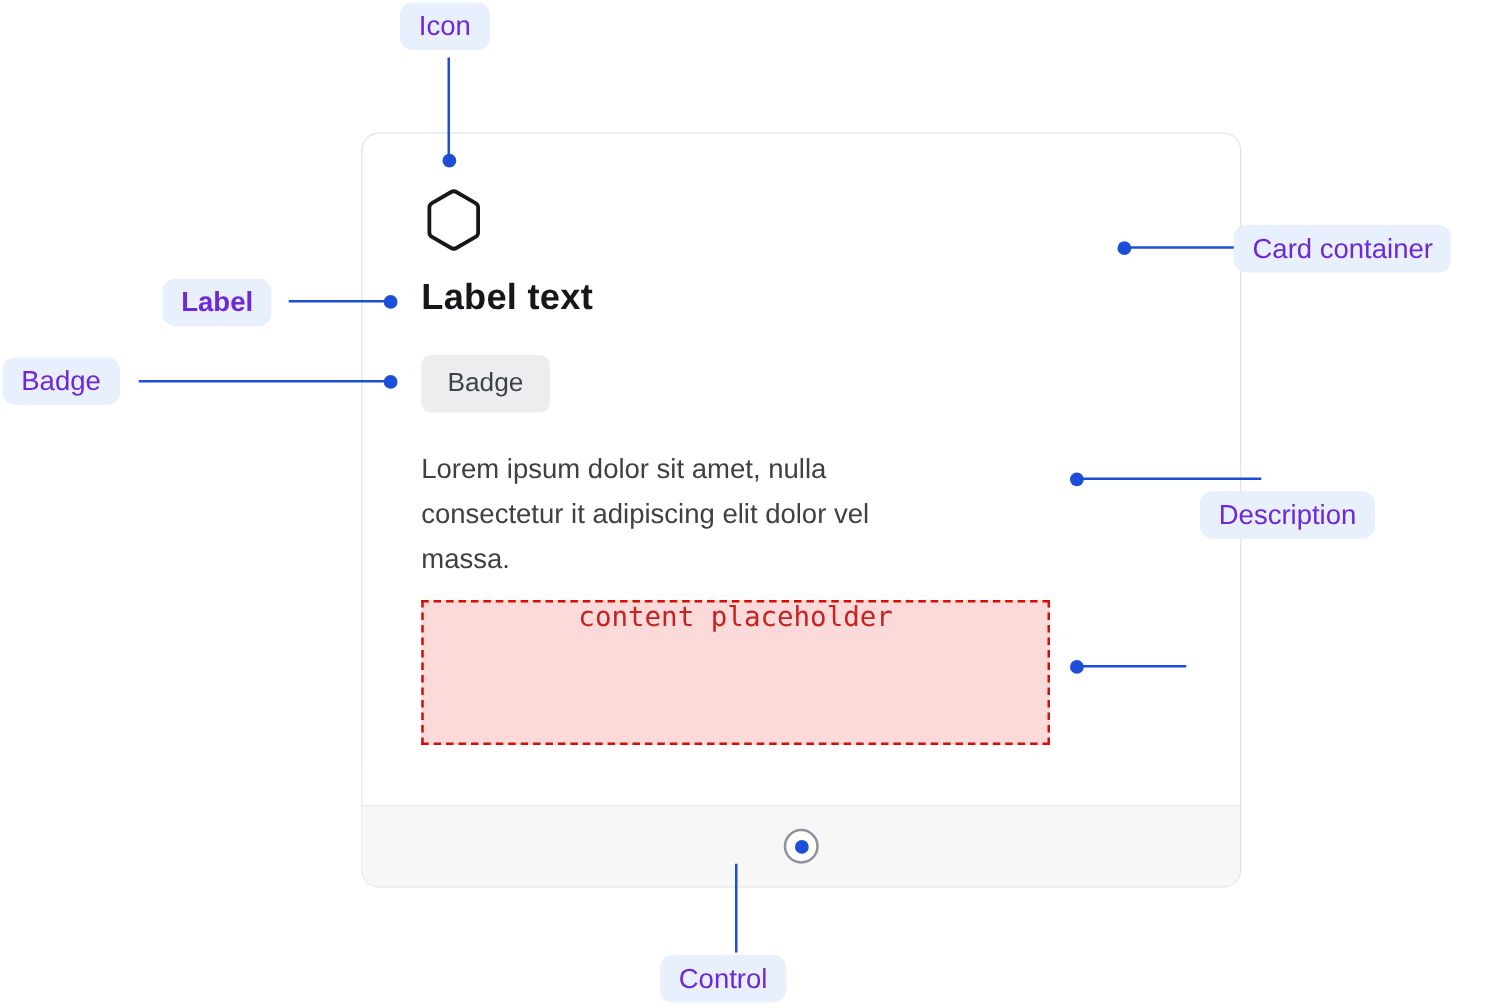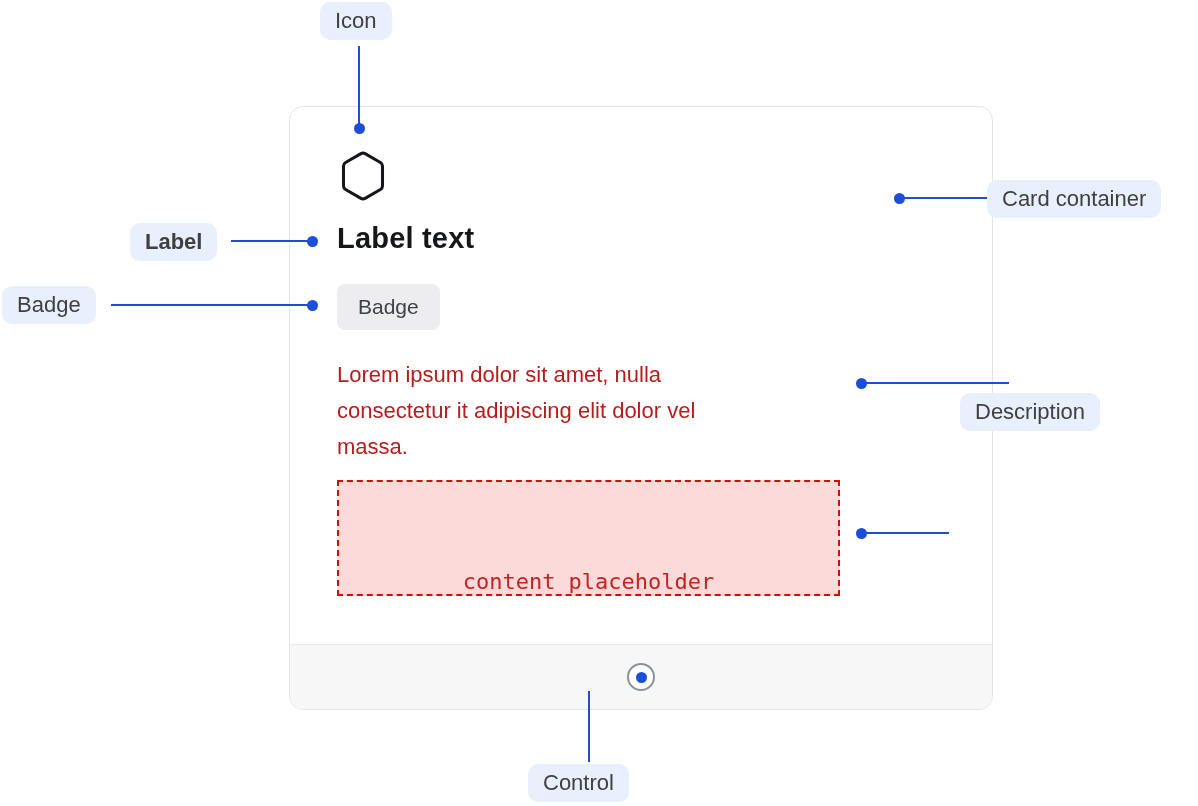--- a/index.html
+++ b/index.html
@@ -46,31 +46,31 @@
     font-size: 21px;
     color: #3d4249;
     line-height: 26px;
   }
   .card-description {
     position: absolute;
     left: 47px; top: 250px;
     width: 500px;
     font-size: 22px;
     line-height: 36px;
-    color: #b91c1c;
+    color: #404040;
   }
   .card-description span { display: block; }
   .custom-content {
     position: absolute;
     left: 47px; top: 373px;
     width: 503px; height: 116px;
     background: #fcdada;
     border: 2px dashed #d30e06;
     display: flex;
-    align-items: flex-end;
+    align-items: flex-start;
     justify-content: center;
   }
   .custom-content .placeholder-text {
     font-family: "DejaVu Sans Mono", "Liberation Mono", monospace;
     font-size: 22px;
     color: #c52222;
   }
   .card-footer {
     position: absolute;
     left: 0; right: 0; bottom: 0;
@@ -88,21 +88,21 @@
     border: 2px solid #8e939b;
     border-radius: 50%;
     position: relative;
   }
 
   
   .pill {
     position: absolute;
     display: inline-block;
     background: #e8effd;
-    color: #404040;
+    color: #6d28d9;
     border-radius: 10px;
     padding: 5px 15px;
     font-size: 22px;
     font-weight: 500;
     line-height: 28px;
     white-space: nowrap;
   }
   .callout-line {
     position: absolute;
     background: #1d4ed8;

